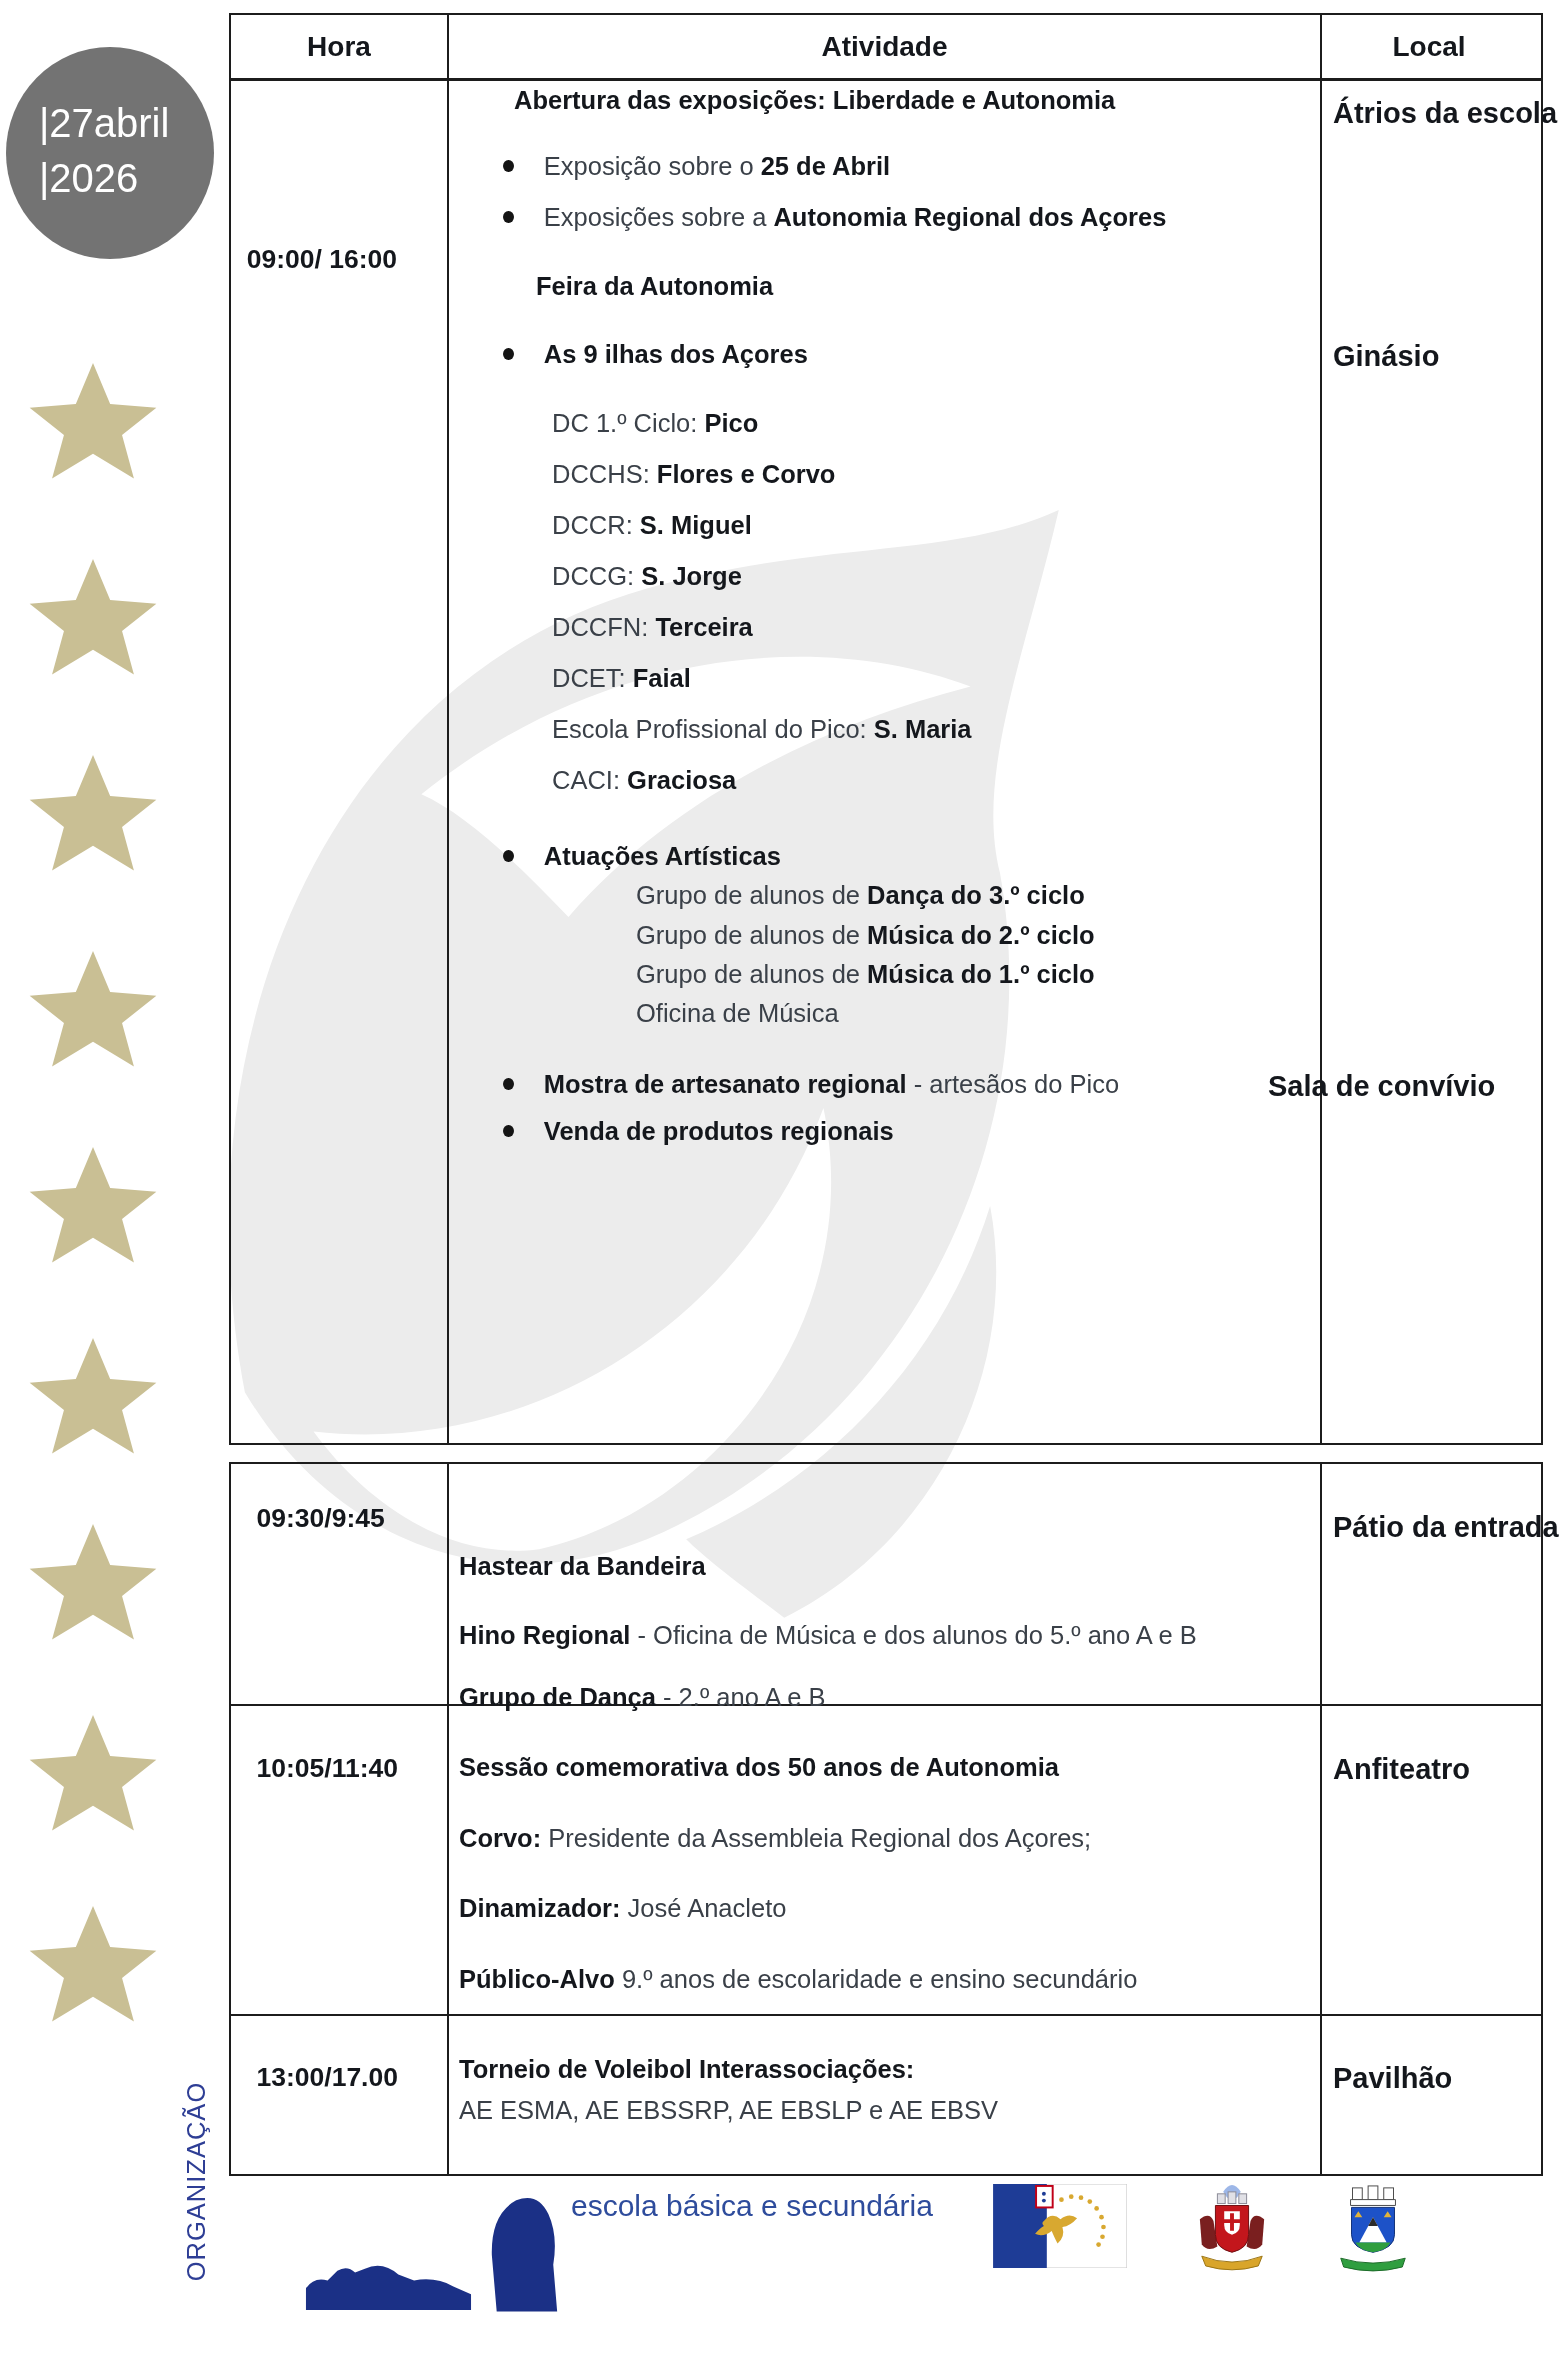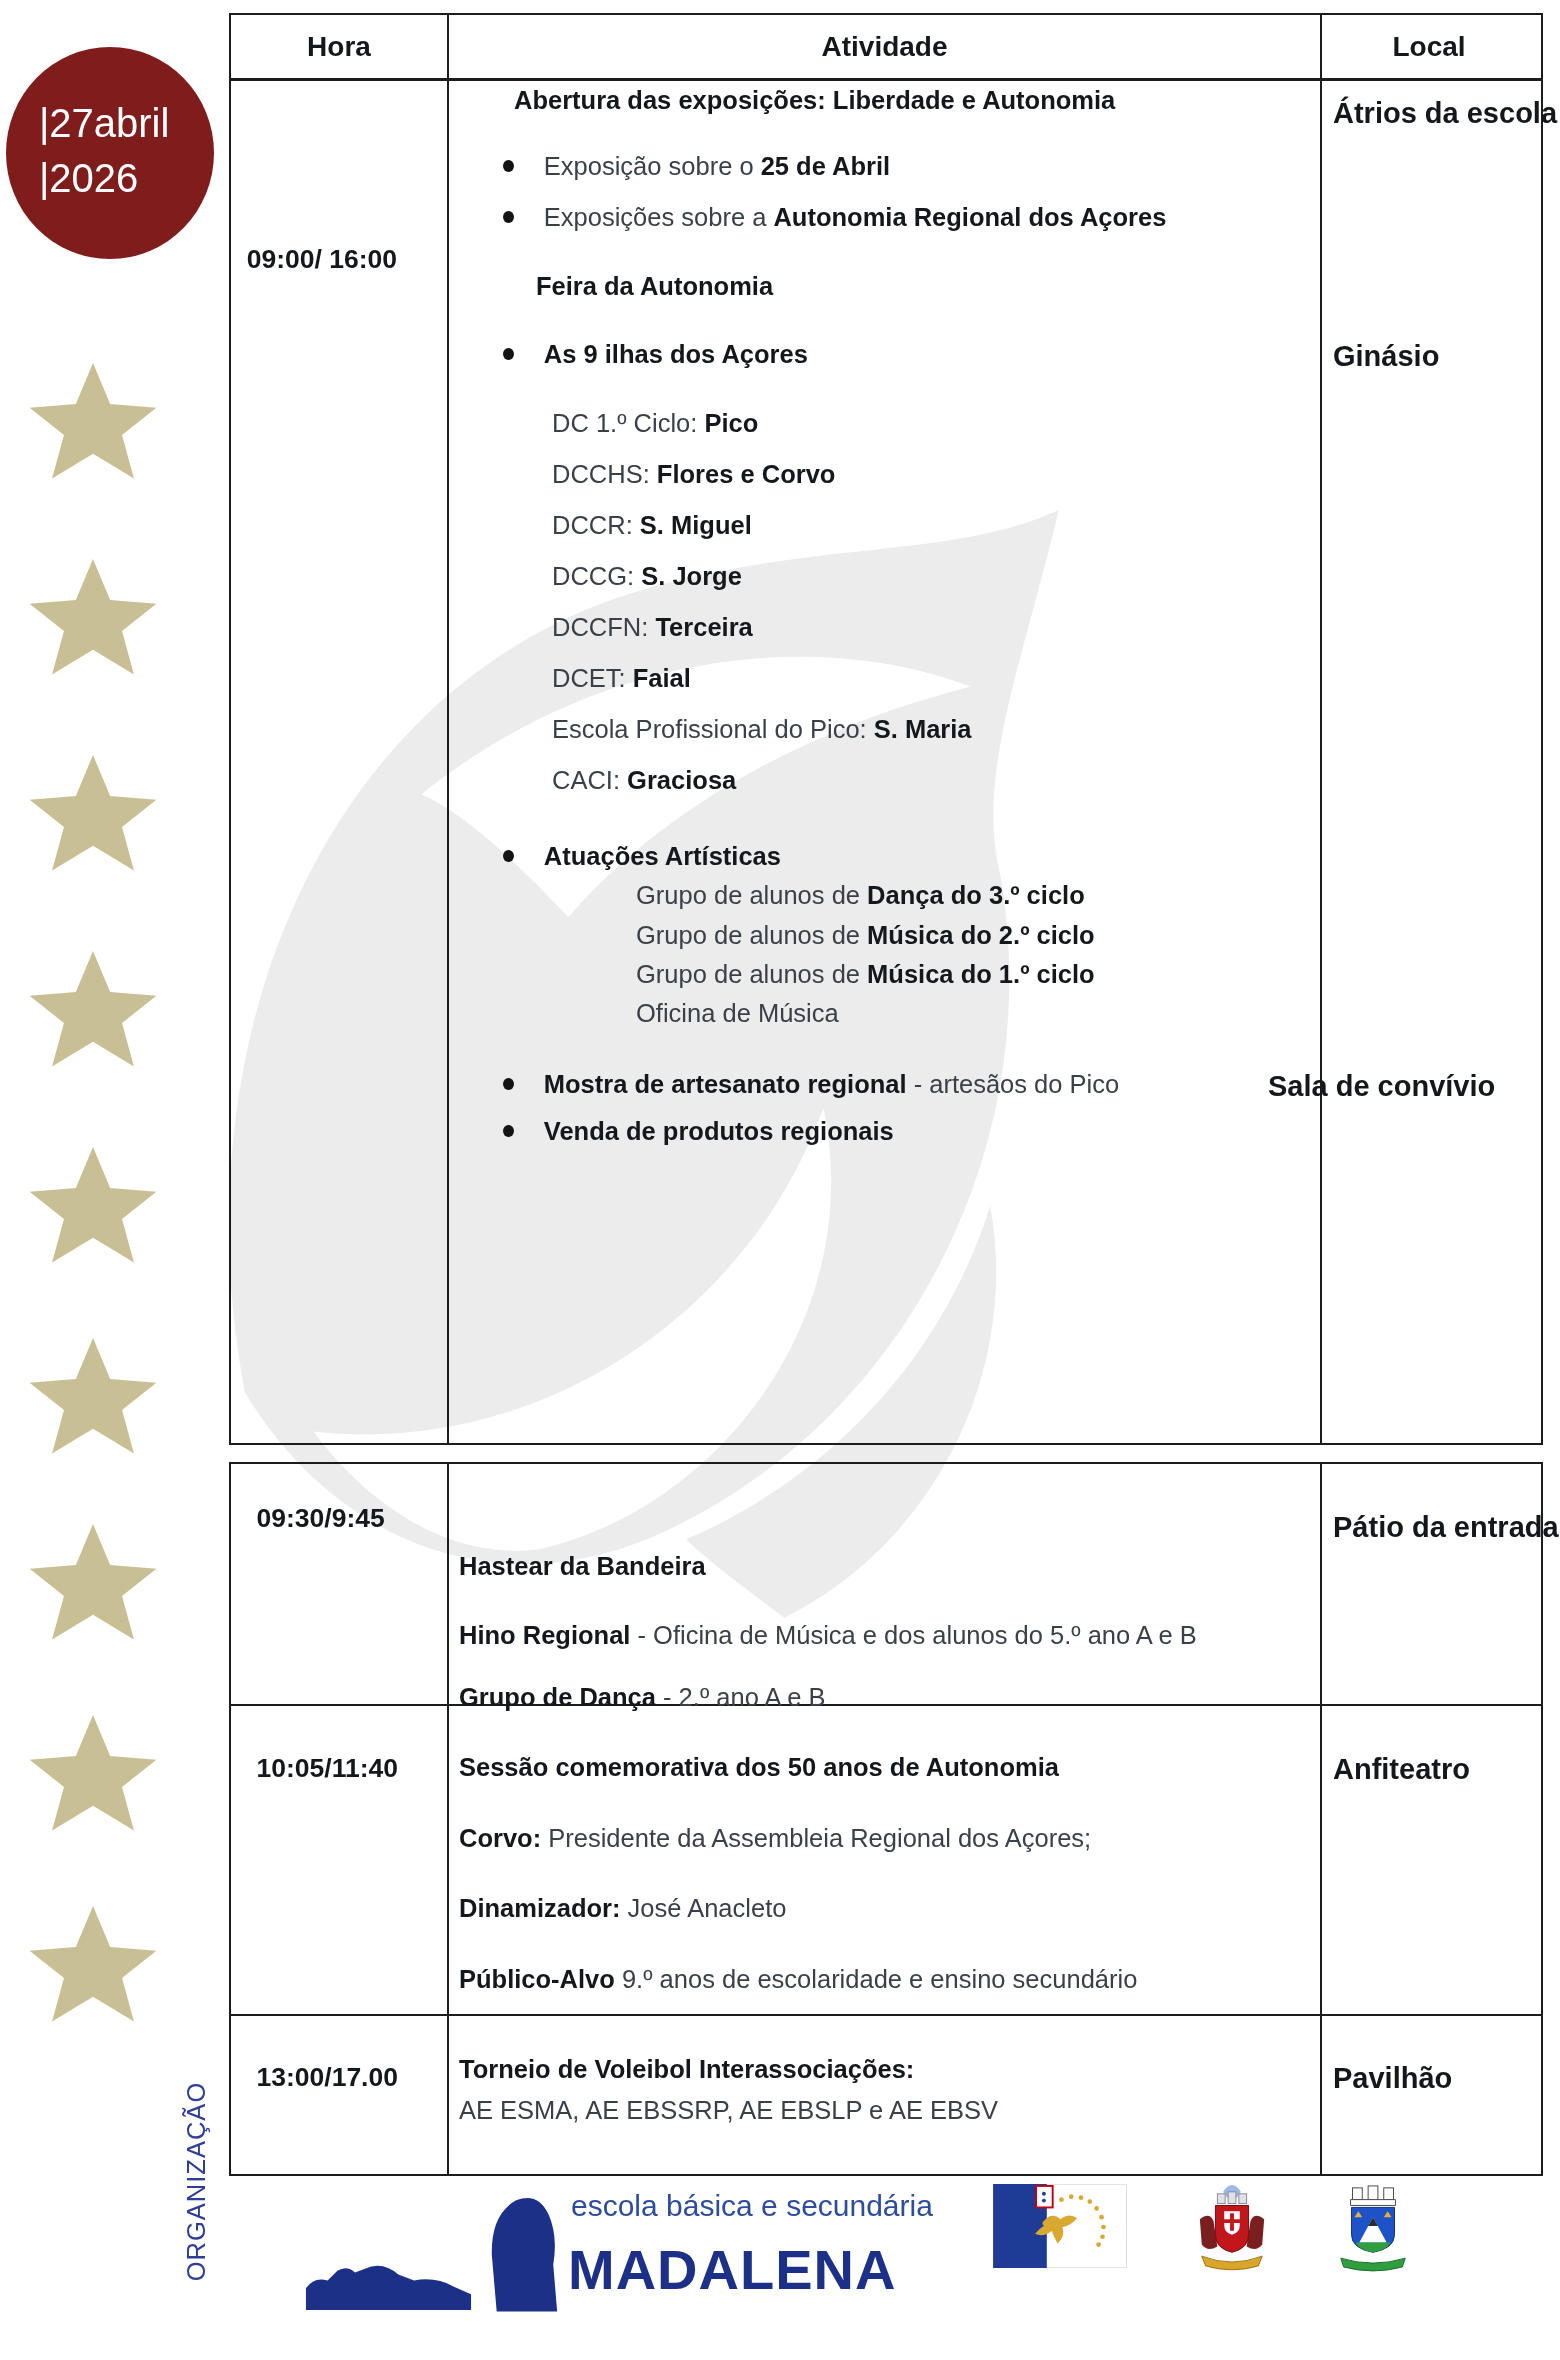--- a/index.html
+++ b/index.html
@@ -1,20 +1,20 @@
 <!DOCTYPE html>
 <html><head>
 <meta charset="utf-8">
 <style>
   html,body{margin:0;padding:0;background:#ffffff;}
   .page{position:relative;width:1560px;height:2360px;background:#fff;overflow:hidden;
         font-family:"Liberation Sans",sans-serif;color:#16181d;}
   
   .date-circle{position:absolute;left:5.9px;top:47px;width:208px;height:212px;border-radius:50%;
-               background:#7f1d1d;color:#fff;}
+               background:#737373;color:#fff;}
   .date-circle .txt{position:absolute;left:33px;top:49px;font-size:40px;line-height:55px;font-weight:400;}
   .star{position:absolute;left:27.4px;width:132px;height:118px;}
   .org-label{position:absolute;left:74px;top:2167px;width:245px;height:29px;
              transform:rotate(-90deg);font-size:25.5px;letter-spacing:1px;color:#2e3e95;
              text-align:center;white-space:nowrap;}
   
   .watermark{position:absolute;left:137px;top:265px;width:961px;height:1441px;}
   
   .tbl{position:absolute;border:2.9px solid #1c1c1c;background:transparent;}
   .tbl1{left:229px;top:12.7px;width:1310px;height:1428px;}
@@ -146,21 +146,20 @@
 
   <div class="org-label">ORGANIZAÇÃO</div>
 
   <svg class="logo" style="left:304px;top:2249px" width="169" height="61" viewBox="0 0 172 62">
     <path fill="#1b3086" d="M2,62 L2,40 Q10,28 24,32 L34,22 Q44,16 52,24 L62,20 Q80,12 96,26 L112,32 Q134,28 152,38 L170,46 L170,62 Z"></path>
   </svg>
   <svg class="logo" style="left:485px;top:2194px" width="78" height="118" viewBox="0 0 80 120">
     <path fill="#1b3086" d="M12,120 L7,62 Q6,20 32,6 Q54,-3 65,20 Q75,42 70,72 L74,120 Z"></path>
   </svg>
   <div class="school-sub">escola básica e secundária</div>
-  <div class="school-name">MADALENA</div>
 
   <svg class="logo" style="left:993px;top:2184px" width="134" height="84" viewBox="0 0 137 86">
     <rect x="0" y="0" width="137" height="86" fill="#ffffff" stroke="#c9c9c9"></rect>
     <rect x="0" y="0" width="55" height="86" fill="#1e3c96"></rect>
     <rect x="44" y="2" width="17" height="22" fill="#ffffff" stroke="#c00018" stroke-width="2"></rect>
     <circle cx="52" cy="10" r="2" fill="#1e3c96"></circle>
       <circle cx="52" cy="17" r="2" fill="#1e3c96"></circle>
     <path fill="#d8a830" d="M52,38 q8,-10 17,-2 q9,-7 17,-1 q-7,8 -15,9 q3,10 -5,17 q-4,-8 -6,-13 q-9,7 -17,3 q5,-6 9,-8 q-3,-3 0,-5 Z"></path>
     <g fill="#d8a830">
       <circle cx="70" cy="16" r="2.4"></circle>

